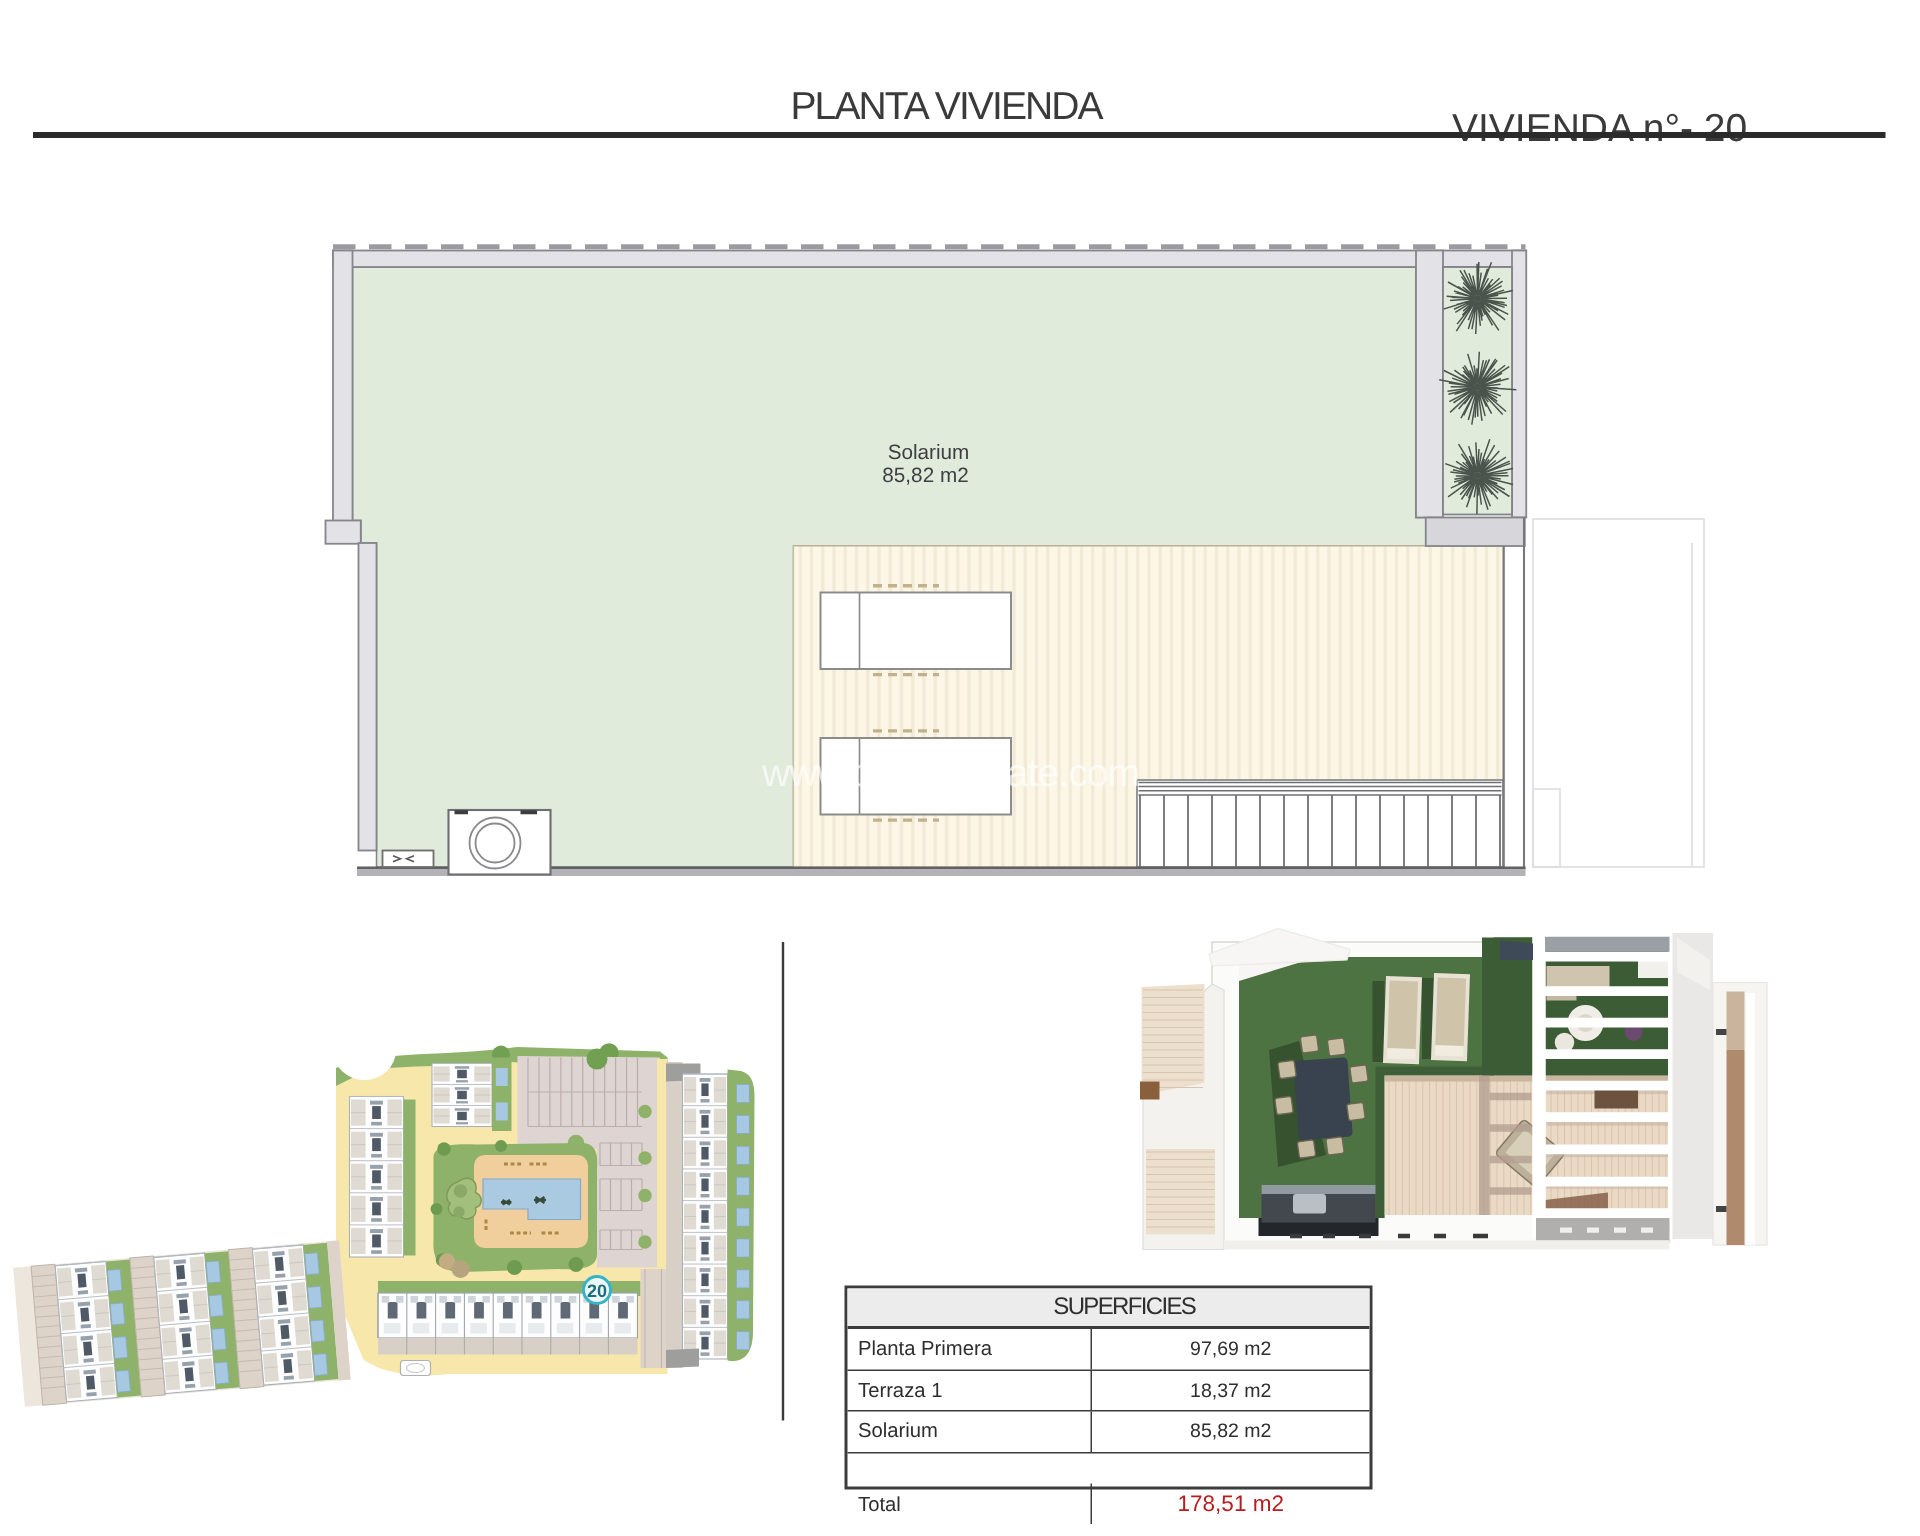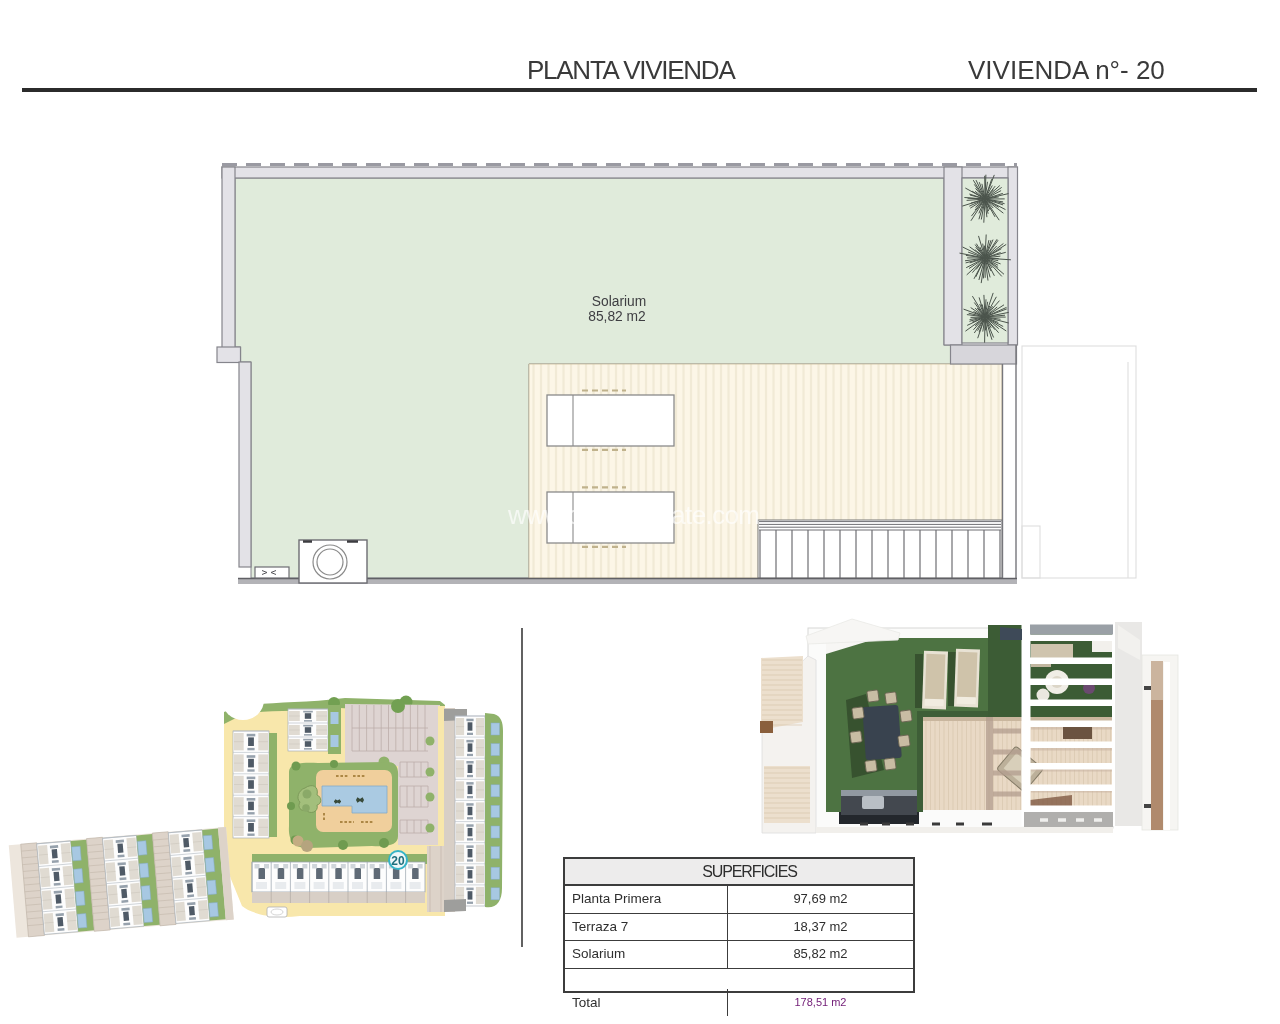--- a/index.html
+++ b/index.html
@@ -4,21 +4,21 @@
 <style>
   html,body { margin:0; padding:0; background:#ffffff; width:1280px; height:1024px;
                font-family:"Liberation Sans", sans-serif; }
   .abs { position:absolute; }
 </style>
 </head>
 <body>
 
 <div class="abs" style="left:527px; top:57px; font-size:26px; color:#3a3a3a; letter-spacing:-1.26px; white-space:nowrap; line-height:1;">PLANTA VIVIENDA</div>
 
-<div class="abs" style="left:968px; top:57px; font-size:26px; color:#3a3a3a; letter-spacing:0px; white-space:nowrap; line-height:1;">VIVIENDA n°- 20</div>
+<div class="abs" style="left:968px; top:72px; font-size:26px; color:#3a3a3a; letter-spacing:0px; white-space:nowrap; line-height:1;">VIVIENDA n°- 20</div>
 
 <div class="abs" style="left:22px; top:87.5px; width:1235px; height:4px; background:#2b2b2b;"></div>
 
 <svg class="abs" style="left:0; top:0;" width="1280" height="1024" viewBox="0 0 1280 1024" font-family="Liberation Sans, sans-serif">
 
 <path d="M235,178 L944,178 L944,345 L950.5,345 L950.5,364 L529,364 L529,578 L251,578 L251,362 L240.6,362 L240.6,347 L235,347 Z" fill="#e0ebdb" stroke="#82828a" stroke-width="1"></path>
 
 <g>
       <rect x="529" y="364" width="473" height="214" fill="#fcf6e7"></rect>
 <path d="M533.5,364V578M541.0,364V578M548.5,364V578M556.0,364V578M563.5,364V578M571.0,364V578M578.5,364V578M586.0,364V578M593.5,364V578M601.0,364V578M608.5,364V578M616.0,364V578M623.5,364V578M631.0,364V578M638.5,364V578M646.0,364V578M653.5,364V578M661.0,364V578M668.5,364V578M676.0,364V578M683.5,364V578M691.0,364V578M698.5,364V578M706.0,364V578M713.5,364V578M721.0,364V578M728.5,364V578M736.0,364V578M743.5,364V578M751.0,364V578M758.5,364V578M766.0,364V578M773.5,364V578M781.0,364V578M788.5,364V578M796.0,364V578M803.5,364V578M811.0,364V578M818.5,364V578M826.0,364V578M833.5,364V578M841.0,364V578M848.5,364V578M856.0,364V578M863.5,364V578M871.0,364V578M878.5,364V578M886.0,364V578M893.5,364V578M901.0,364V578M908.5,364V578M916.0,364V578M923.5,364V578M931.0,364V578M938.5,364V578M946.0,364V578M953.5,364V578M961.0,364V578M968.5,364V578M976.0,364V578M983.5,364V578M991.0,364V578M998.5,364V578" stroke="#f1ead6" stroke-width="2.2" fill="none"></path>
@@ -628,26 +628,26 @@
 <div class="abs" style="left:563px; top:857px; width:352px; height:136px; border:2px solid #3c3c3c; box-sizing:border-box;">
 
   <div style="height:25px; border-bottom:2px solid #3c3c3c; text-align:center; font-size:16px; color:#2e2e2e; line-height:26px; letter-spacing:-1.1px; background:#edecec;padding-left:21px;">SUPERFICIES</div>
 
   <div style="height:27px; border-bottom:1.5px solid #3c3c3c; display:flex;">
     <div style="width:163px; border-right:1.5px solid #3c3c3c; font-size:13.5px; color:#2e2e2e; line-height:26px; padding-left:7px; box-sizing:border-box;">Planta Primera</div>
     <div style="flex:1; text-align:center; font-size:13px; color:#2e2e2e; line-height:26px;">97,69 m2</div>
   </div>
 
   <div style="height:26px; border-bottom:1.5px solid #3c3c3c; display:flex;">
-    <div style="width:163px; border-right:1.5px solid #3c3c3c; font-size:13.5px; color:#2e2e2e; line-height:25px; padding-left:7px; box-sizing:border-box;">Terraza 7</div>
+    <div style="width:163px; border-right:1.5px solid #3c3c3c; font-size:13.5px; color:#2e2e2e; line-height:25px; padding-left:7px; box-sizing:border-box;">Terraza 1</div>
     <div style="flex:1; text-align:center; font-size:13px; color:#2e2e2e; line-height:25px;">18,37 m2</div>
   </div>
 
   <div style="height:27px; border-bottom:1.5px solid #3c3c3c; display:flex;">
     <div style="width:163px; border-right:1.5px solid #3c3c3c; font-size:13.5px; color:#2e2e2e; line-height:26px; padding-left:7px; box-sizing:border-box;">Solarium</div>
     <div style="flex:1; text-align:center; font-size:13px; color:#2e2e2e; line-height:26px;">85,82 m2</div>
   </div>
 
   <div style="height:27px; display:flex;margin-top:20px;">
     <div style="width:163px; border-right:1.5px solid #3c3c3c; font-size:13.5px; color:#2e2e2e; line-height:27px; padding-left:7px; box-sizing:border-box;">Total</div>
-    <div style="flex:1; text-align:center; font-size:11px; color:#701a75; line-height:27px;">178,51 m2</div>
+    <div style="flex:1; text-align:center; font-size:15px; color:#b91c1c; line-height:27px;">178,51 m2</div>
   </div>
 </div>
 
 </body></html>

